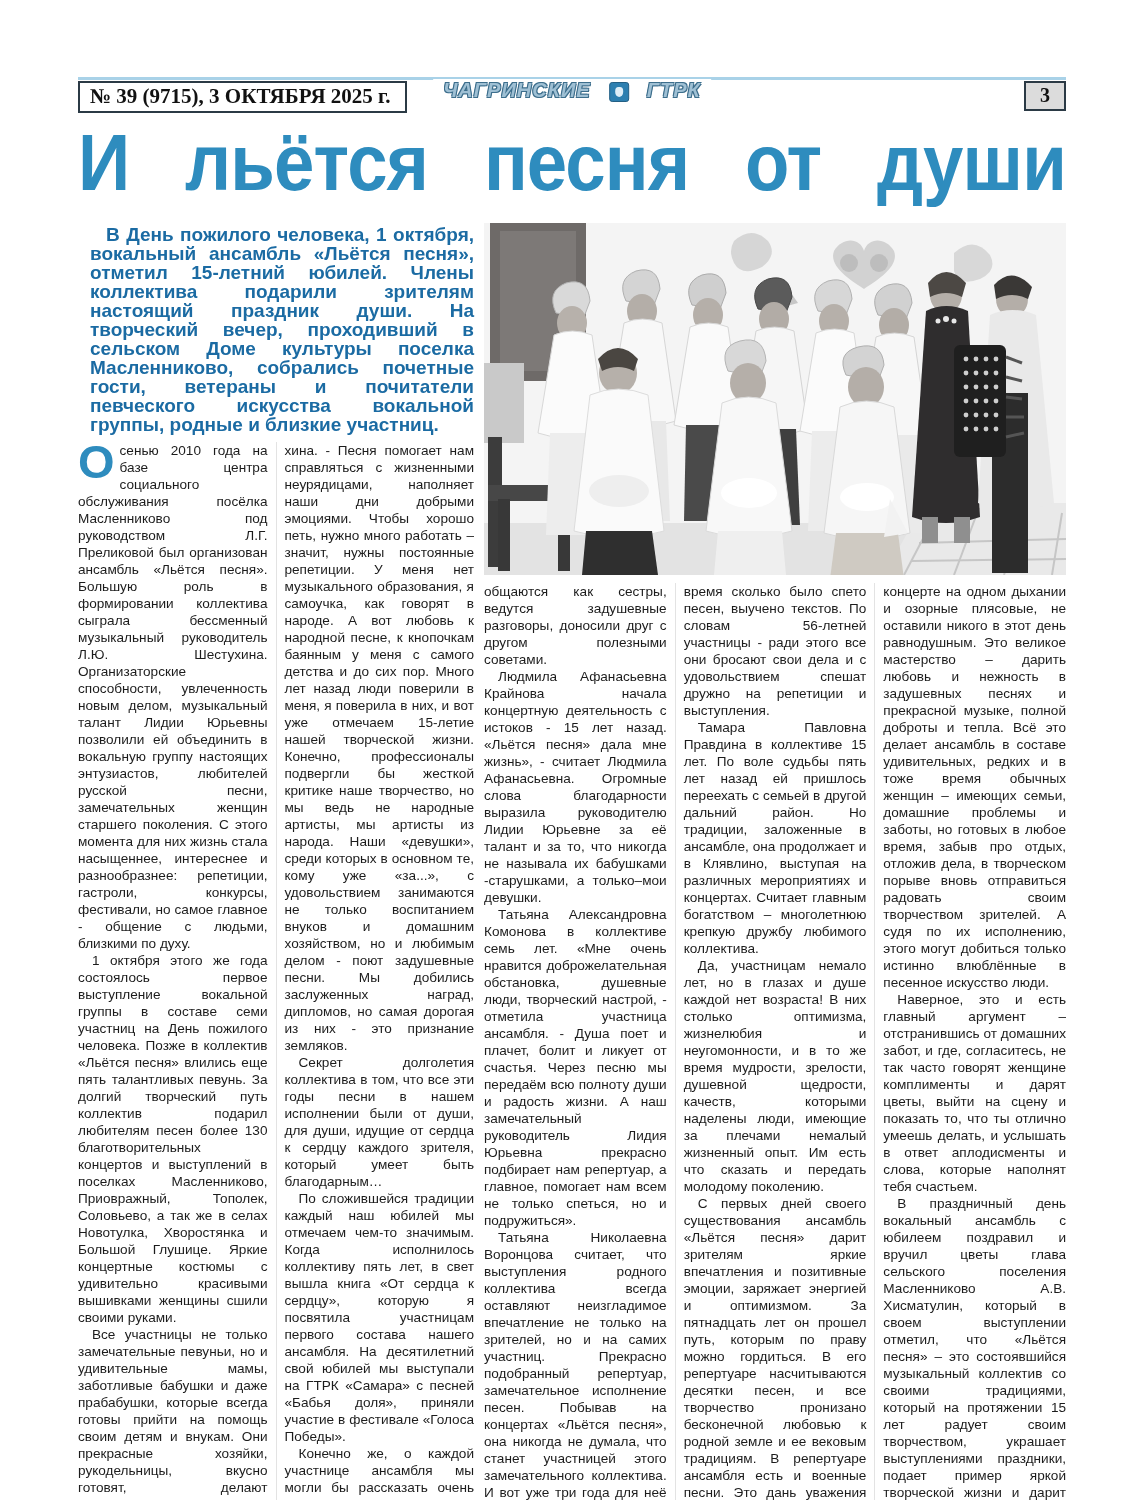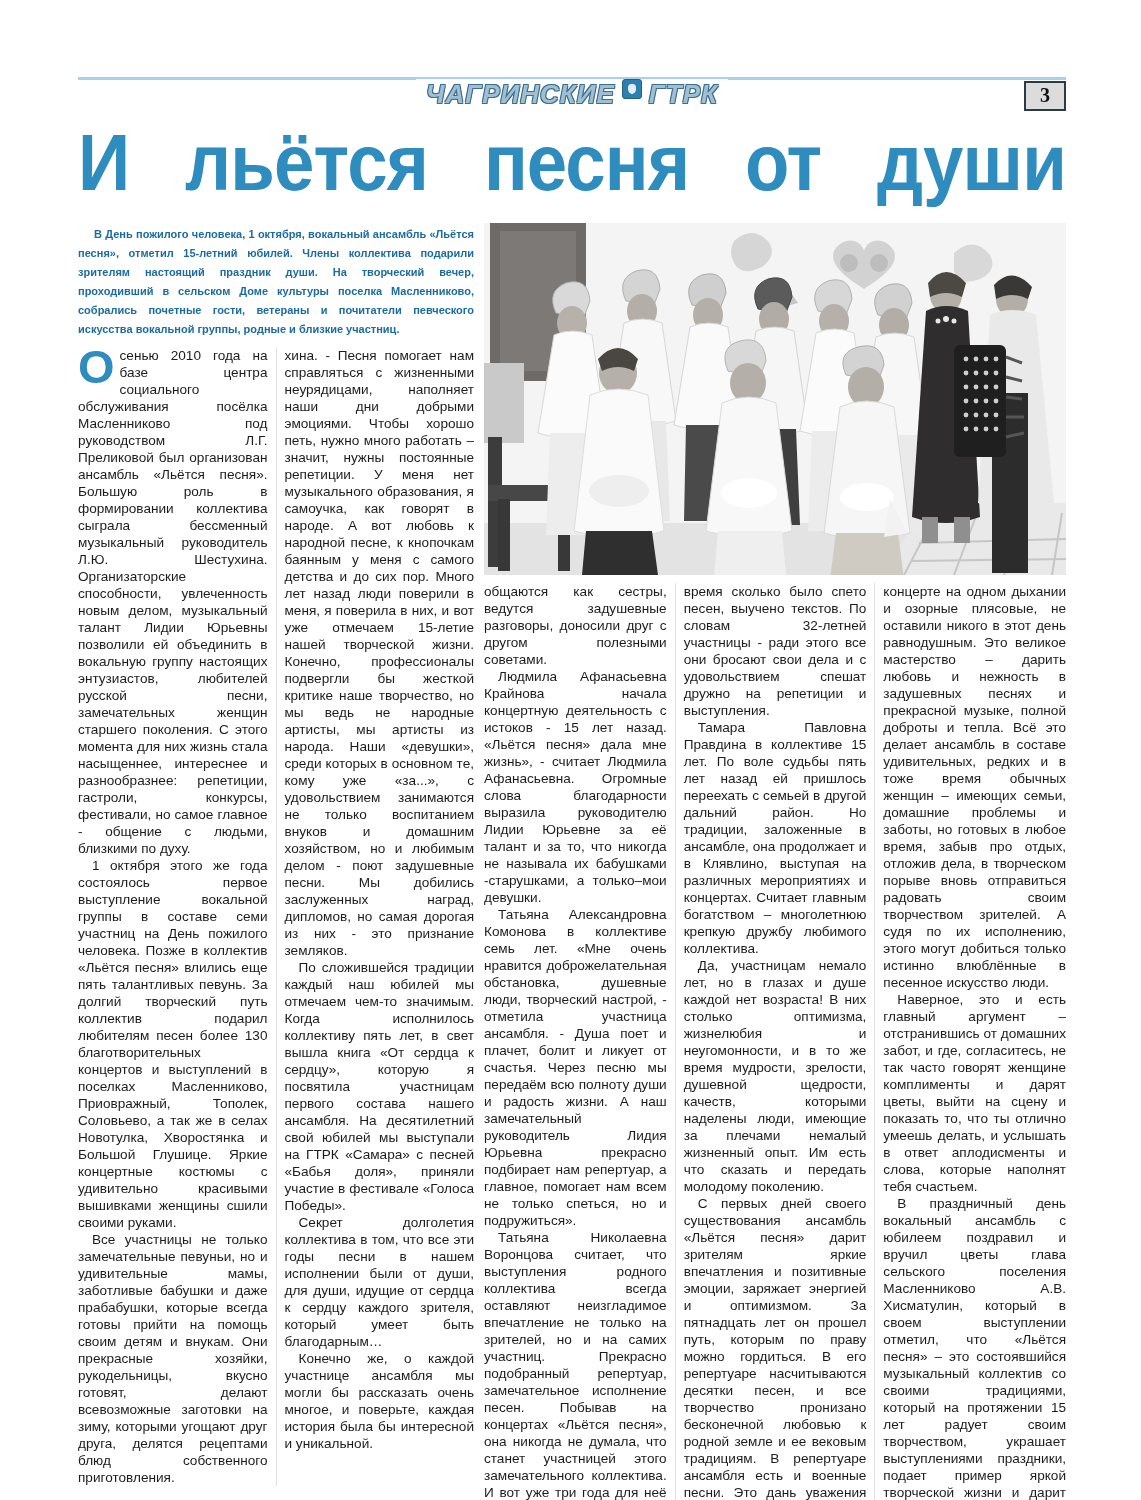--- a/index.html
+++ b/index.html
@@ -13,22 +13,22 @@
   .topline { position:absolute; left:0; top:2px; width:100%; height:3px; background:#a9d2e8; }
   .header-row { position:relative; height:36px; margin-top:0; }
   .issue-box {
     position:absolute; left:0; top:6px; background:#fff;
     border:2px solid #2b3a45; padding:1px 14px 2px 10px;
     font-family:"Liberation Serif", serif; font-weight:bold; font-size:21px; color:#111;
     white-space:nowrap;
   }
   .masthead {
     position:absolute; left:50%; top:4px; transform:translateX(-50%);
-    display:flex; align-items:flex-start; gap:7px; background:#fff; padding:0 10px;
-    font-weight:700; font-size:26px; letter-spacing:1px; white-space:nowrap;
+    display:flex; align-items:flex-end; gap:18px; background:#fff; padding:0 10px;
+    font-weight:700; font-size:20px; letter-spacing:1px; white-space:nowrap;
     color:#9fc0d4; text-shadow:1px 1px 0 #3d6e8c, -1px -1px 0 #3d6e8c, 1px -1px 0 #3d6e8c, -1px 1px 0 #3d6e8c;
     font-style:italic;
   }
   .masthead-emblem {
     display:inline-block; width:18px; height:18px; border-radius:3px;
     background:#2d7fb0; border:1px solid #235f84; position:relative; text-shadow:none;
   }
   .masthead-emblem::after {
     content:""; position:absolute; left:5px; top:4px; width:8px; height:10px;
     background:#dfeef7; border-radius:40% 40% 50% 50%;
@@ -47,22 +47,22 @@
     letter-spacing:-1px; height:92px; white-space:nowrap;
   }
   .headline span { white-space:nowrap; }
 
   
   .main { display:flex; gap:10px; margin-top:10px; }
   .left-block { width:396px; }
   .right-block { width:582px; }
 
   .lead {
-    color:#1b6ba3; font-weight:bold; font-size:11px; line-height:19px;
-    text-align:justify; text-indent:16px; margin:2px 0 0 0;
+    color:#1b6ba3; font-weight:bold; font-size:19px; line-height:19px;
+    text-align:justify; text-indent:16px; margin:2px 0 0 12px;
   }
 
   .photo-frame { width:582px; height:352px; overflow:hidden; background:#ececec; }
   .photo-frame svg { display:block; }
 
   
   .cols { display:flex; align-items:stretch; }
   .cols2 { margin-top:8px; }
   .cols3 { margin-top:8px; }
   .col {
@@ -81,20 +81,21 @@
   }
 </style>
 </head>
 <body>
 
 <div class="page">
   <div class="content">
 
     <div class="header-row">
       <div class="topline"></div>
+      <div class="issue-box">№ 39 (9715), 3 ОКТЯБРЯ  2025 г.</div>
       <div class="masthead">
         <span>ЧАГРИНСКИЕ</span>
         <span class="masthead-emblem"></span>
         <span>ГТРК</span>
       </div>
       <div class="page-num-box">3</div>
     </div>
 
     <div class="headline">
         <span>И</span>
@@ -109,22 +110,22 @@
       <div class="left-block">
         <p class="lead">В День пожилого человека, 1 октября, вокальный ансамбль «Льётся песня», отметил  15-летний юбилей. Члены коллектива подарили зрителям настоящий праздник души. На  творческий вечер, проходивший  в сельском Доме культуры поселка Масленниково, собрались почетные гости, ветераны и почитатели певческого искусства вокальной  группы, родные и близкие участниц.</p>
         <div class="cols cols2">
           <div class="col">
               <p class="para"><span class="dropcap">О</span>сенью 2010 года на базе центра социального обслуживания посёлка Масленниково под руководством Л.Г. Преликовой был организован ансамбль «Льётся песня». Большую роль в формировании коллектива сыграла бессменный музыкальный руководитель Л.Ю. Шестухина. Организаторские способности, увлеченность новым делом, музыкальный талант Лидии Юрьевны позволили ей объединить в вокальную группу настоящих  энтузиастов, любителей русской песни, замечательных женщин старшего поколения. С этого момента для них жизнь стала насыщеннее, интереснее и разнообразнее: репетиции, гастроли, конкурсы, фестивали, но самое главное - общение с людьми, близкими по духу.</p>
               <p class="para ind">1 октября этого же года состоялось первое выступление вокальной группы в составе семи участниц на День пожилого человека. Позже в коллектив «Льётся песня» влились еще пять талантливых певунь. За долгий творческий путь коллектив подарил любителям песен более 130 благотворительных концертов и выступлений в поселках Масленниково, Приовражный, Тополек, Соловьево, а так же в селах Новотулка, Хворостянка и Большой Глушице. Яркие концертные костюмы с удивительно красивыми вышивками женщины сшили своими руками.</p>
               <p class="para ind">Все участницы  не только замечательные певуньи, но и удивительные мамы, заботливые бабушки и даже прабабушки, которые всегда готовы прийти на помощь своим детям и внукам. Они прекрасные хозяйки, рукодельницы, вкусно готовят, делают всевозможные заготовки на зиму, которыми угощают друг друга, делятся рецептами блюд собственного приготовления.</p>
             </div>
           <div class="col">
               <p class="para">хина.  - Песня помогает нам справляться с жизненными неурядицами, наполняет наши дни добрыми эмоциями. Чтобы хорошо петь, нужно много работать – значит, нужны постоянные репетиции. У меня нет музыкального образования, я самоучка, как говорят в народе. А вот любовь к народной песне, к кнопочкам баянным у меня с самого детства и до сих пор.  Много лет назад  люди поверили в меня, я поверила в них, и вот уже отмечаем 15-летие нашей творческой жизни. Конечно, профессионалы  подвергли бы жесткой критике наше творчество, но мы ведь не народные артисты, мы артисты из народа.  Наши «девушки», среди которых в основном  те, кому уже «за...», с удовольствием занимаются не только воспитанием внуков и домашним хозяйством, но и любимым делом - поют задушевные песни. Мы  добились заслуженных наград, дипломов, но самая дорогая из них - это признание земляков.</p>
+              <p class="para ind">Секрет долголетия коллектива в том, что все эти годы песни в нашем исполнении были от души, для души, идущие от сердца к сердцу каждого зрителя,  который умеет быть благодарным…</p>
               <p class="para ind">По сложившейся традиции каждый наш юбилей мы отмечаем чем-то значимым. Когда исполнилось коллективу пять лет, в свет вышла книга «От сердца к сердцу», которую я посвятила участницам первого состава нашего ансамбля. На десятилетний свой юбилей мы выступали на ГТРК «Самара» с песней «Бабья доля», приняли участие в фестивале «Голоса Победы».</p>
-              <p class="para ind">Секрет долголетия коллектива в том, что все эти годы песни в нашем исполнении были от души, для души, идущие от сердца к сердцу каждого зрителя,  который умеет быть благодарным…</p>
               <p class="para ind">Конечно же, о каждой участнице ансамбля мы могли бы рассказать очень многое, и поверьте, каждая история  была бы интересной и уникальной.</p>
             </div>
         </div>
       </div>
 
       <div class="right-block">
         <div class="photo-frame" title="Чёрно-белое фото: вокальный ансамбль «Льётся песня» — женщины старшего поколения в белых концертных костюмах и кокошниках, рядом руководитель в тёмном платье и баянистка с баяном">
 
           <svg width="582" height="352" viewBox="0 0 582 352" aria-hidden="true">
             <rect x="0" y="0" width="582" height="352" fill="#efefef"></rect>
@@ -275,21 +276,21 @@
           </svg>
         </div>
         <div class="cols cols3">
           <div class="col">
               <p class="para">общаются как сестры, ведутся задушевные разговоры, доносили друг с другом полезными советами.</p>
               <p class="para ind">Людмила Афанасьевна Крайнова начала концертную деятельность с истоков - 15 лет назад. «Льётся песня» дала мне жизнь», - считает Людмила Афанасьевна. Огромные слова благодарности выразила руководителю Лидии Юрьевне за её талант и за то, что никогда не называла их бабушками -старушками, а только–мои девушки.</p>
               <p class="para ind">Татьяна Александровна Комонова в коллективе семь лет. «Мне очень нравится  доброжелательная обстановка, душевные люди, творческий настрой, - отметила участница ансамбля. - Душа поет и плачет, болит и ликует от счастья. Через песню мы передаём всю полноту души и радость жизни.  А наш замечательный руководитель Лидия Юрьевна прекрасно подбирает нам репертуар, а главное, помогает нам всем не только спеться, но и подружиться».</p>
               <p class="para ind">Татьяна Николаевна Воронцова считает, что выступления родного коллектива всегда оставляют неизгладимое впечатление  не только на зрителей, но и на самих участниц. Прекрасно подобранный репертуар, замечательное исполнение песен. Побывав на концертах «Льётся песня», она никогда не думала, что станет участницей этого замечательного коллектива. И вот уже три года для неё выступления и репетиции в составе ансамбля стали настоящей отдушиной от житейских проблем.</p>
             </div>
           <div class="col">
-              <p class="para">время сколько было спето песен, выучено текстов.  По словам 32-летней участницы - ради этого все они бросают свои дела и с удовольствием спешат дружно на репетиции и выступления.</p>
+              <p class="para">время сколько было спето песен, выучено текстов.  По словам 56-летней участницы - ради этого все они бросают свои дела и с удовольствием спешат дружно на репетиции и выступления.</p>
               <p class="para ind">Тамара Павловна Правдина в коллективе 15 лет. По воле судьбы пять лет назад ей пришлось переехать с семьей в другой дальний район. Но традиции, заложенные в ансамбле, она продолжает и в Клявлино, выступая на различных мероприятиях и концертах. Считает главным богатством – многолетнюю крепкую дружбу любимого коллектива.</p>
               <p class="para ind">Да, участницам немало лет, но в глазах и душе каждой нет возраста! В них столько оптимизма, жизнелюбия и неугомонности, и в то же время мудрости, зрелости, душевной щедрости, качеств, которыми наделены люди, имеющие за плечами немалый жизненный опыт. Им есть что сказать и передать молодому поколению.</p>
               <p class="para ind">С первых дней своего существования ансамбль «Льётся песня» дарит зрителям яркие впечатления и позитивные эмоции, заряжает энергией и оптимизмом. За пятнадцать лет он прошел путь, которым по праву можно гордиться. В его репертуаре насчитываются десятки песен, и все творчество пронизано бесконечной любовью к родной земле и ее вековым традициям. В репертуаре ансамбля есть и военные песни. Это дань уважения всем поколениям российских воинов. Звучат и современные мотивы… И какую бы тематику не доносили они до зрителя, каждое их выступление - это настоящий праздник, волнующий сердца зрителей.</p>
             </div>
           <div class="col">
           <p class="para">концерте на одном дыхании и озорные плясовые, не оставили никого в этот день равнодушным. Это великое мастерство – дарить любовь и нежность в задушевных песнях и прекрасной музыке, полной доброты и тепла. Всё это делает ансамбль в составе удивительных,  редких и в тоже время обычных женщин – имеющих семьи, домашние проблемы и заботы, но готовых в любое время, забыв про отдых, отложив дела, в творческом порыве вновь отправиться радовать своим творчеством зрителей. А судя по их исполнению, этого могут добиться только истинно влюблённые в песенное искусство люди.</p>
               <p class="para ind">Наверное, это и есть главный аргумент – отстранившись от домашних забот, и где, согласитесь, не так часто говорят женщине комплименты и дарят цветы, выйти на сцену и показать то, что ты отлично умеешь делать, и услышать в ответ аплодисменты и слова, которые наполнят тебя счастьем.</p>
               <p class="para ind">В праздничный день вокальный ансамбль с юбилеем поздравил и вручил цветы глава сельского поселения Масленниково А.В. Хисматулин, который в своем выступлении отметил, что «Льётся песня» – это состоявшийся музыкальный коллектив со своими традициями, который на протяжении 15 лет радует своим творчеством, украшает выступлениями  праздники, подает пример яркой творческой жизни и дарит землякам хорошее настроение.</p>
             </div>
         </div>

